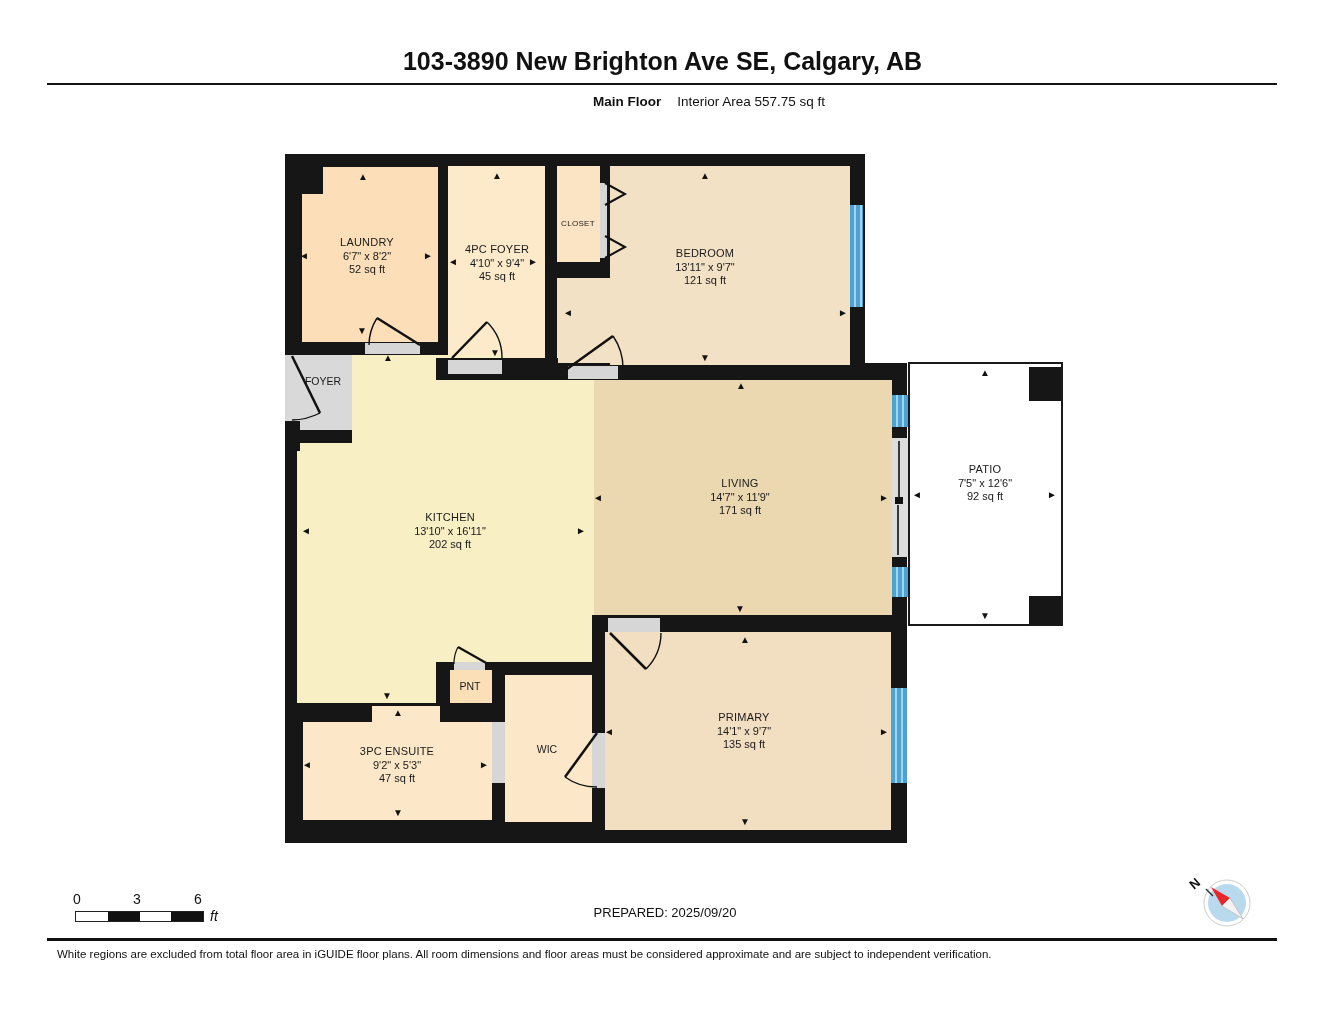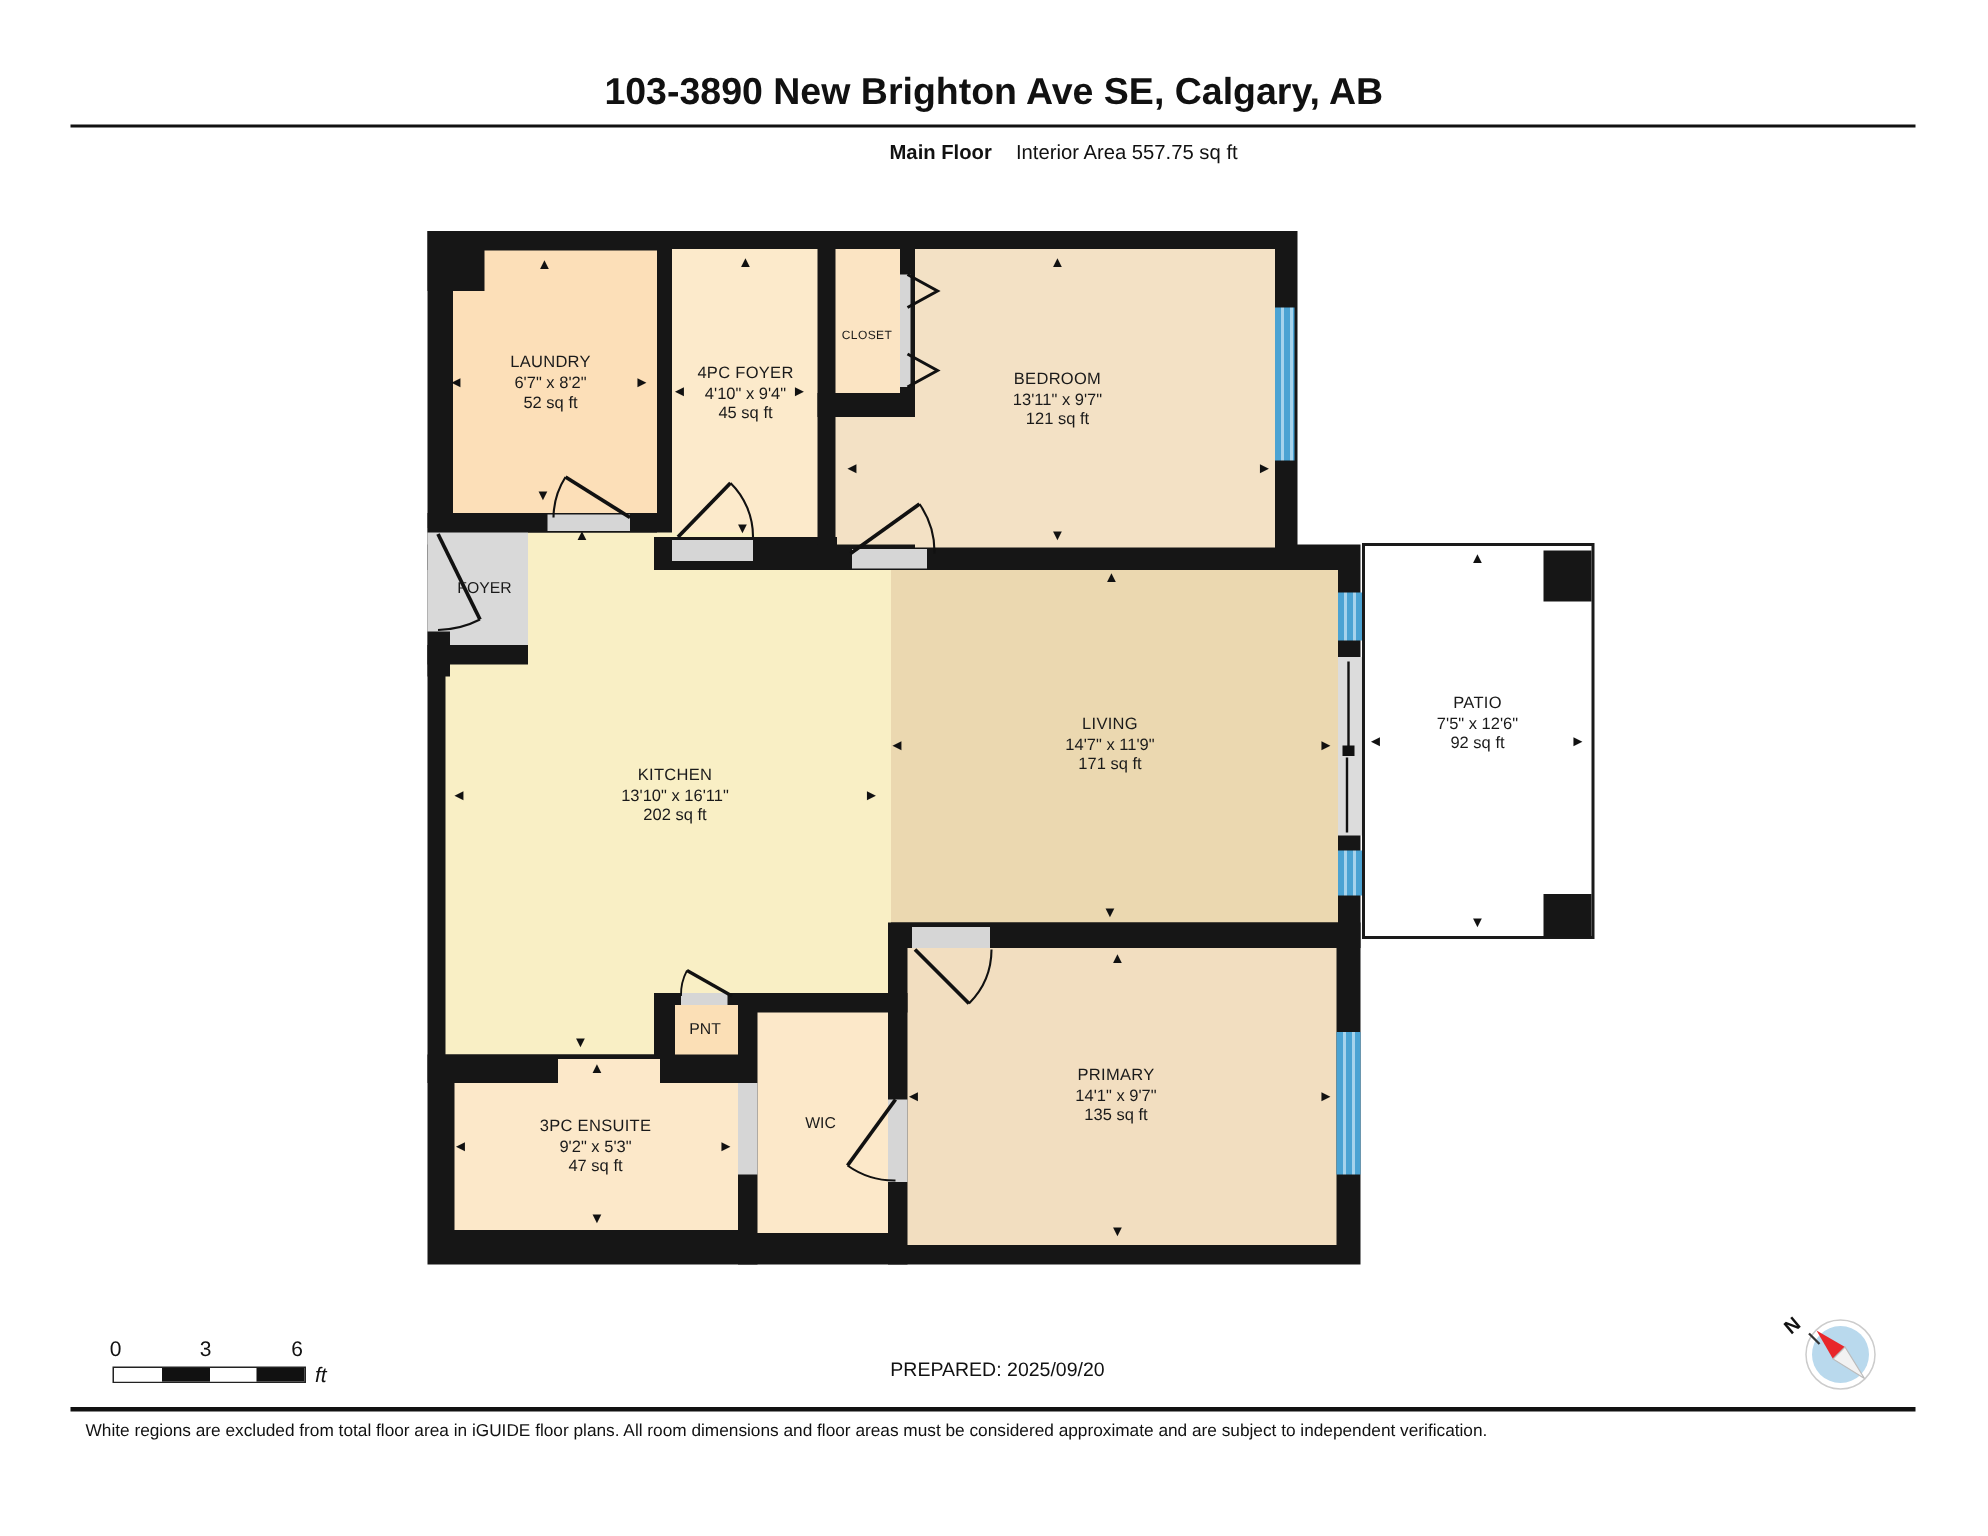--- a/index.html
+++ b/index.html
@@ -142,21 +142,21 @@
     <div>45 sq ft</div>
 </div>
 <div class="room-label tiny-label" style="left:578px;top:208px;margin-top:16px;">
   <div>CLOSET</div>
 </div>
 <div class="room-label" style="left:705px;top:267px;">
   <div class="nm">BEDROOM</div>
     <div>13'11" x 9'7"</div>
     <div>121 sq ft</div>
 </div>
-<div class="room-label small-label" style="left:323px;top:393px;">
+<div class="room-label small-label" style="left:323px;top:382px;">
   <div>FOYER</div>
 </div>
 <div class="room-label" style="left:450px;top:531px;">
   <div class="nm">KITCHEN</div>
     <div>13'10" x 16'11"</div>
     <div>202 sq ft</div>
 </div>
 <div class="room-label" style="left:740px;top:497px;">
   <div class="nm">LIVING</div>
     <div>14'7" x 11'9"</div>

